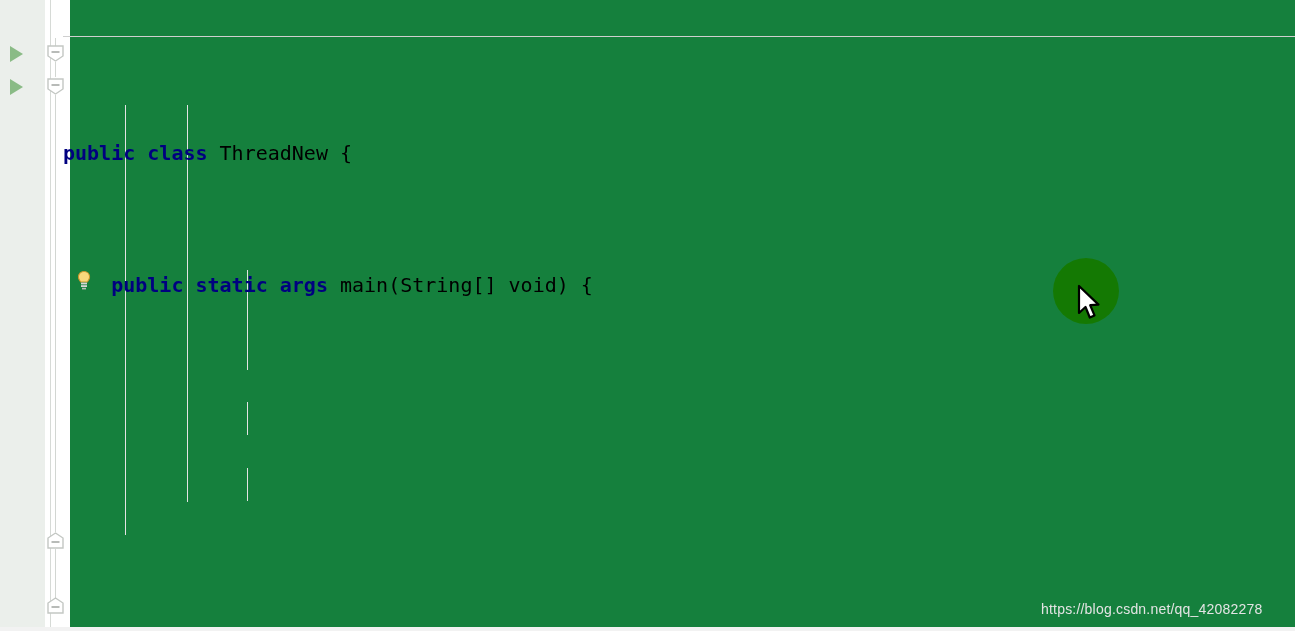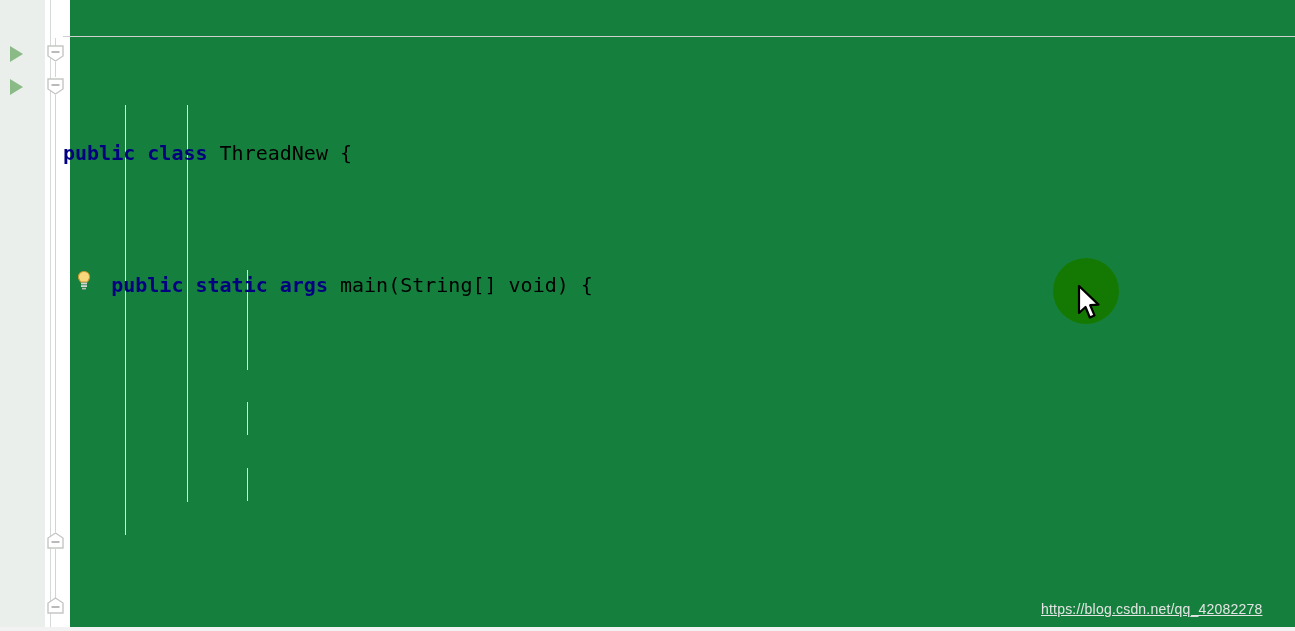--- a/index.html
+++ b/index.html
@@ -184,16 +184,16 @@
     
 
   </div>
 
   <div class="spotlight" style="left:1053px;top:258px;width:66px;height:66px;"></div>
 
   <svg class="mouse-cursor" style="left:1076px;top:284px;width:26px;height:38px;" viewBox="0 0 26 38">
     <path d="M3 2 L3 29 L9.5 23 L13.8 33.5 L18.5 31.4 L14.2 21.2 L22.5 20.6 Z" fill="#ffffff" stroke="#000000" stroke-width="2.2" stroke-linejoin="round"></path>
   </svg>
 
-  <div class="watermark" style="left:1041px;top:601px;text-decoration:underline;">https://blog.csdn.net/qq_42082278</div>
+  <div class="watermark" style="left:1041px;top:601px;">https://blog.csdn.net/qq_42082278</div>
   <div class="bottom-edge"></div>
 
 </div>
 
 </body></html>

